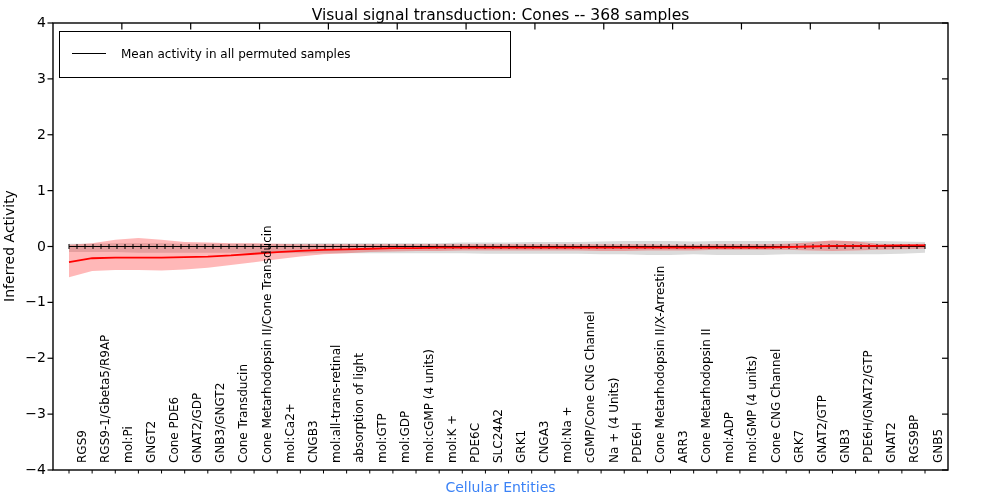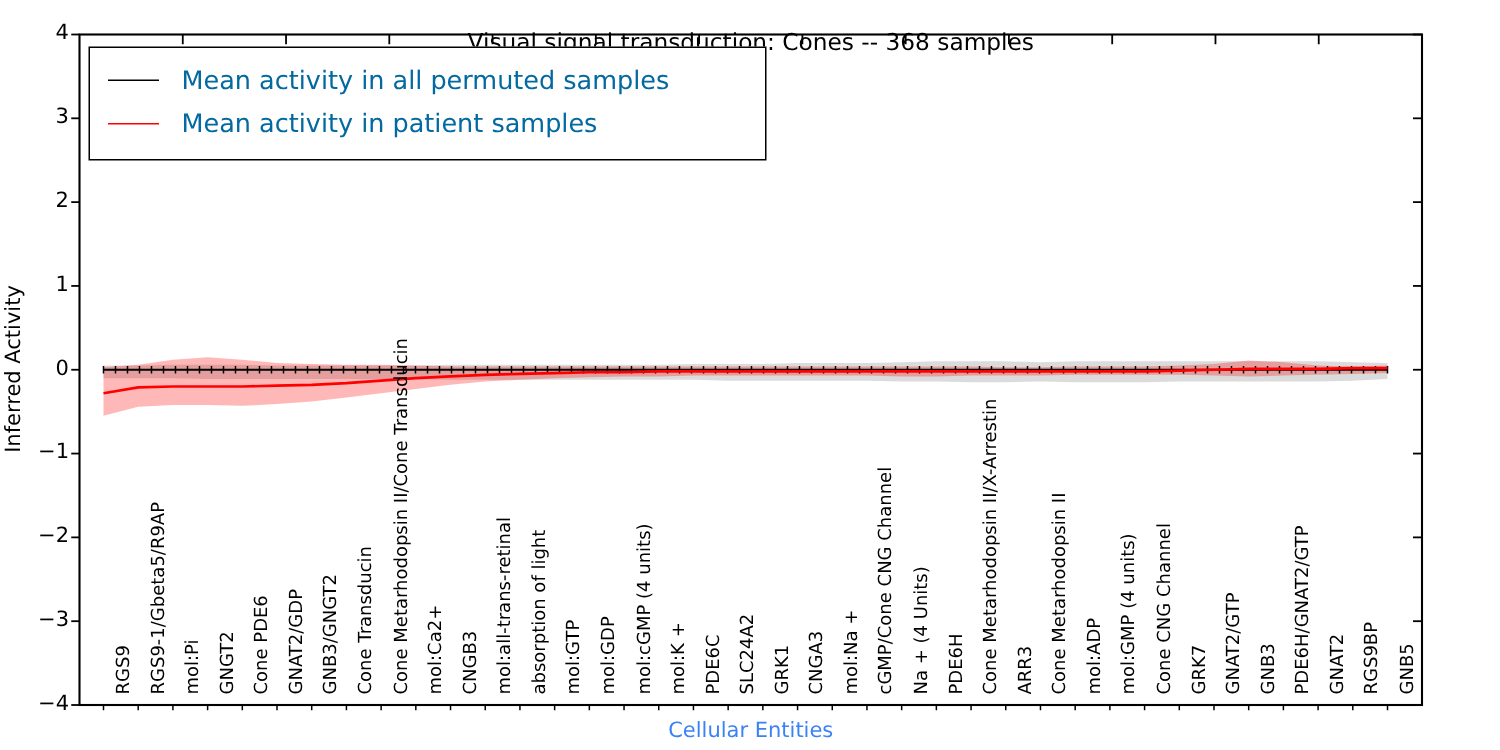--- a/index.html
+++ b/index.html
@@ -2,21 +2,21 @@
 <html><head>
 <meta charset="utf-8">
 <style>
   html,body{margin:0;padding:0;background:#fff;}
   #figure{
     position:relative;width:1000px;height:500px;background:#ffffff;
     font-family:"DejaVu Sans","Liberation Sans",sans-serif;overflow:hidden;
   }
   #plot-svg{position:absolute;left:0;top:0;width:1000px;height:500px;}
   .chart-title{
-    position:absolute;left:53px;top:19px;width:895px;text-align:center;
+    position:absolute;left:53px;top:6px;width:895px;text-align:center;
     font-size:15.5px;color:#000;
   }
   .x-axis-label{
     position:absolute;left:53px;top:479px;width:895px;text-align:center;
     font-size:14px;color:#3b82f6;
   }
   .y-axis-label{
     position:absolute;left:9px;top:246px;font-size:14px;color:#000;white-space:nowrap;
     transform:translate(-50%,-50%) rotate(-90deg);
   }
@@ -26,21 +26,21 @@
   .xtick{
     position:absolute;font-size:12px;line-height:13px;color:#000;white-space:nowrap;
     transform:rotate(-90deg);transform-origin:0 0;
   }
   .legend{
     position:absolute;left:59px;top:31px;width:452px;box-sizing:border-box;
     border:1.6px solid #000;background:#fff;padding:7px 10px 9px 12px;
   }
   .legend-row{display:flex;align-items:center;height:29px;}
   .legend-line{width:34px;height:0;border-top:1.6px solid #000;margin-right:15px;flex:0 0 auto;}
-  .legend-label{font-size:17px;color:#0369a1;}
+  .legend-label{font-size:12px;color:#000000;}
 </style>
 </head>
 <body>
 
 <div id="figure">
   <svg id="plot-svg" viewBox="0 0 1000 500" xmlns="http://www.w3.org/2000/svg">
       <polygon points="69,243.70625 92.13513513513513,243.70625 115.27027027027027,243.1475 138.40540540540542,243.1475 161.54054054054055,243.1475 184.67567567567568,243.70625 207.81081081081084,243.70625 230.94594594594597,243.70625 254.0810810810811,243.70625 277.21621621621625,243.70625 300.35135135135135,243.1475 323.4864864864865,243.1475 346.62162162162167,243.1475 369.7567567567568,243.1475 392.89189189189193,243.1475 416.02702702702703,243.1475 439.1621621621622,243.1475 462.29729729729735,242.58875 485.43243243243245,242.58875 508.5675675675676,242.58875 531.7027027027027,242.03 554.8378378378379,242.03 577.972972972973,242.03 601.1081081081081,241.47125 624.2432432432433,240.9125 647.3783783783784,240.9125 670.5135135135135,240.9125 693.6486486486486,241.47125 716.7837837837839,240.9125 739.918918918919,240.9125 763.0540540540541,240.9125 786.1891891891893,240.9125 809.3243243243244,240.9125 832.4594594594595,240.9125 855.5945945945947,240.9125 878.7297297297298,240.9125 901.8648648648649,241.47125 925.0000000000001,242.03 925.0000000000001,252.64625 901.8648648648649,253.76375 878.7297297297298,254.3225 855.5945945945947,254.3225 832.4594594594595,254.3225 809.3243243243244,254.3225 786.1891891891893,254.3225 763.0540540540541,254.88125 739.918918918919,254.88125 716.7837837837839,254.88125 693.6486486486486,254.3225 670.5135135135135,254.88125 647.3783783783784,254.88125 624.2432432432433,254.3225 601.1081081081081,254.3225 577.972972972973,253.76375 554.8378378378379,253.76375 531.7027027027027,253.76375 508.5675675675676,253.76375 485.43243243243245,253.76375 462.29729729729735,253.205 439.1621621621622,253.205 416.02702702702703,253.205 392.89189189189193,253.205 369.7567567567568,253.205 346.62162162162167,253.205 323.4864864864865,253.205 300.35135135135135,253.205 277.21621621621625,252.64625 254.0810810810811,252.64625 230.94594594594597,252.64625 207.81081081081084,252.64625 184.67567567567568,252.64625 161.54054054054055,252.64625 138.40540540540542,252.64625 115.27027027027027,252.0875 92.13513513513513,252.0875 69,252.0875" fill="rgba(0,0,0,0.14)" stroke="none"></polygon>
       <polygon points="69,244.82375 92.13513513513513,243.1475 115.27027027027027,239.795 138.40540540540542,238.11875 161.54054054054055,239.795 184.67567567567568,242.03 207.81081081081084,242.58875 230.94594594594597,243.1475 254.0810810810811,243.1475 277.21621621621625,243.70625 300.35135135135135,244.265 323.4864864864865,244.265 346.62162162162167,244.265 369.7567567567568,244.265 392.89189189189193,244.265 416.02702702702703,244.265 439.1621621621622,244.265 462.29729729729735,244.265 485.43243243243245,244.265 508.5675675675676,244.265 531.7027027027027,244.265 554.8378378378379,244.265 577.972972972973,244.265 601.1081081081081,244.265 624.2432432432433,244.265 647.3783783783784,244.265 670.5135135135135,244.82375 693.6486486486486,244.82375 716.7837837837839,244.265 739.918918918919,244.265 763.0540540540541,244.265 786.1891891891893,243.70625 809.3243243243244,242.58875 832.4594594594595,240.35375 855.5945945945947,241.47125 878.7297297297298,243.70625 901.8648648648649,244.265 925.0000000000001,243.70625 925.0000000000001,248.735 901.8648648648649,249.29375 878.7297297297298,249.8525 855.5945945945947,250.41125 832.4594594594595,250.97 809.3243243243244,250.41125 786.1891891891893,249.8525 763.0540540540541,249.8525 739.918918918919,249.8525 716.7837837837839,249.8525 693.6486486486486,250.41125 670.5135135135135,250.41125 647.3783783783784,250.41125 624.2432432432433,250.97 601.1081081081081,250.97 577.972972972973,250.41125 554.8378378378379,250.41125 531.7027027027027,250.41125 508.5675675675676,250.41125 485.43243243243245,250.41125 462.29729729729735,250.41125 439.1621621621622,250.97 416.02702702702703,250.97 392.89189189189193,251.52875 369.7567567567568,252.0875 346.62162162162167,253.205 323.4864864864865,254.3225 300.35135135135135,256.5575 277.21621621621625,259.35125 254.0810810810811,262.145 230.94594594594597,264.93875 207.81081081081084,267.7325 184.67567567567568,269.40875 161.54054054054055,270.52625 138.40540540540542,269.9675 115.27027027027027,269.9675 92.13513513513513,271.085 69,277.23125" fill="rgba(255,0,0,0.28)" stroke="none"></polygon>
       <polyline points="69,246.5 92.13513513513513,246.5 115.27027027027027,246.5 138.40540540540542,246.5 161.54054054054055,246.5 184.67567567567568,246.5 207.81081081081084,246.5 230.94594594594597,246.5 254.0810810810811,246.5 277.21621621621625,246.5 300.35135135135135,246.5 323.4864864864865,246.5 346.62162162162167,246.5 369.7567567567568,246.5 392.89189189189193,246.5 416.02702702702703,246.5 439.1621621621622,246.5 462.29729729729735,246.5 485.43243243243245,246.5 508.5675675675676,246.5 531.7027027027027,246.5 554.8378378378379,246.5 577.972972972973,246.5 601.1081081081081,246.5 624.2432432432433,246.5 647.3783783783784,246.5 670.5135135135135,246.5 693.6486486486486,246.5 716.7837837837839,246.5 739.918918918919,246.5 763.0540540540541,246.5 786.1891891891893,246.5 809.3243243243244,246.5 832.4594594594595,246.5 855.5945945945947,246.5 878.7297297297298,246.5 901.8648648648649,246.5 925.0000000000001,246.5" fill="none" stroke="#000000" stroke-width="1.2"></polyline>
       <path d="M69 244V249M77 244V249M85 244V249M93 244V249M101 244V249M109 244V249M117 244V249M125 244V249M133 244V249M141 244V249M149 244V249M157 244V249M165 244V249M173 244V249M181 244V249M189 244V249M197 244V249M205 244V249M213 244V249M221 244V249M229 244V249M237 244V249M245 244V249M253 244V249M261 244V249M269 244V249M277 244V249M285 244V249M293 244V249M301 244V249M309 244V249M317 244V249M325 244V249M333 244V249M341 244V249M349 244V249M357 244V249M365 244V249M373 244V249M381 244V249M389 244V249M397 244V249M405 244V249M413 244V249M421 244V249M429 244V249M437 244V249M445 244V249M453 244V249M461 244V249M469 244V249M477 244V249M485 244V249M493 244V249M501 244V249M509 244V249M517 244V249M525 244V249M533 244V249M541 244V249M549 244V249M557 244V249M565 244V249M573 244V249M581 244V249M589 244V249M597 244V249M605 244V249M613 244V249M621 244V249M629 244V249M637 244V249M645 244V249M653 244V249M661 244V249M669 244V249M677 244V249M685 244V249M693 244V249M701 244V249M709 244V249M717 244V249M725 244V249M733 244V249M741 244V249M749 244V249M757 244V249M765 244V249M773 244V249M781 244V249M789 244V249M797 244V249M805 244V249M813 244V249M821 244V249M829 244V249M837 244V249M845 244V249M853 244V249M861 244V249M869 244V249M877 244V249M885 244V249M893 244V249M901 244V249M909 244V249M917 244V249M925 244V249" stroke="#000" stroke-width="1" fill="none"></path>
@@ -120,24 +120,20 @@
 
   <div class="y-axis-label">Inferred Activity</div>
 
   <div class="x-axis-label">Cellular Entities</div>
 
   <div class="legend">
     <div class="legend-row">
       <span class="legend-line" id="legend-line-0" style="border-top-color: rgb(0, 0, 0);"></span>
       <span class="legend-label">Mean activity in all permuted samples</span>
     </div>
-    <div class="legend-row">
-      <span class="legend-line" id="legend-line-1" style="border-top-color: rgb(255, 0, 0);"></span>
-      <span class="legend-label">Mean activity in patient samples</span>
-    </div>
   </div>
 
   <div id="tick-layer">
       <div class="ytick" style="top: 461px;">−4</div>
       <div class="ytick" style="top: 405.125px;">−3</div>
       <div class="ytick" style="top: 349.25px;">−2</div>
       <div class="ytick" style="top: 293.375px;">−1</div>
       <div class="ytick" style="top: 237.5px;">0</div>
       <div class="ytick" style="top: 181.625px;">1</div>
       <div class="ytick" style="top: 125.75px;">2</div>

